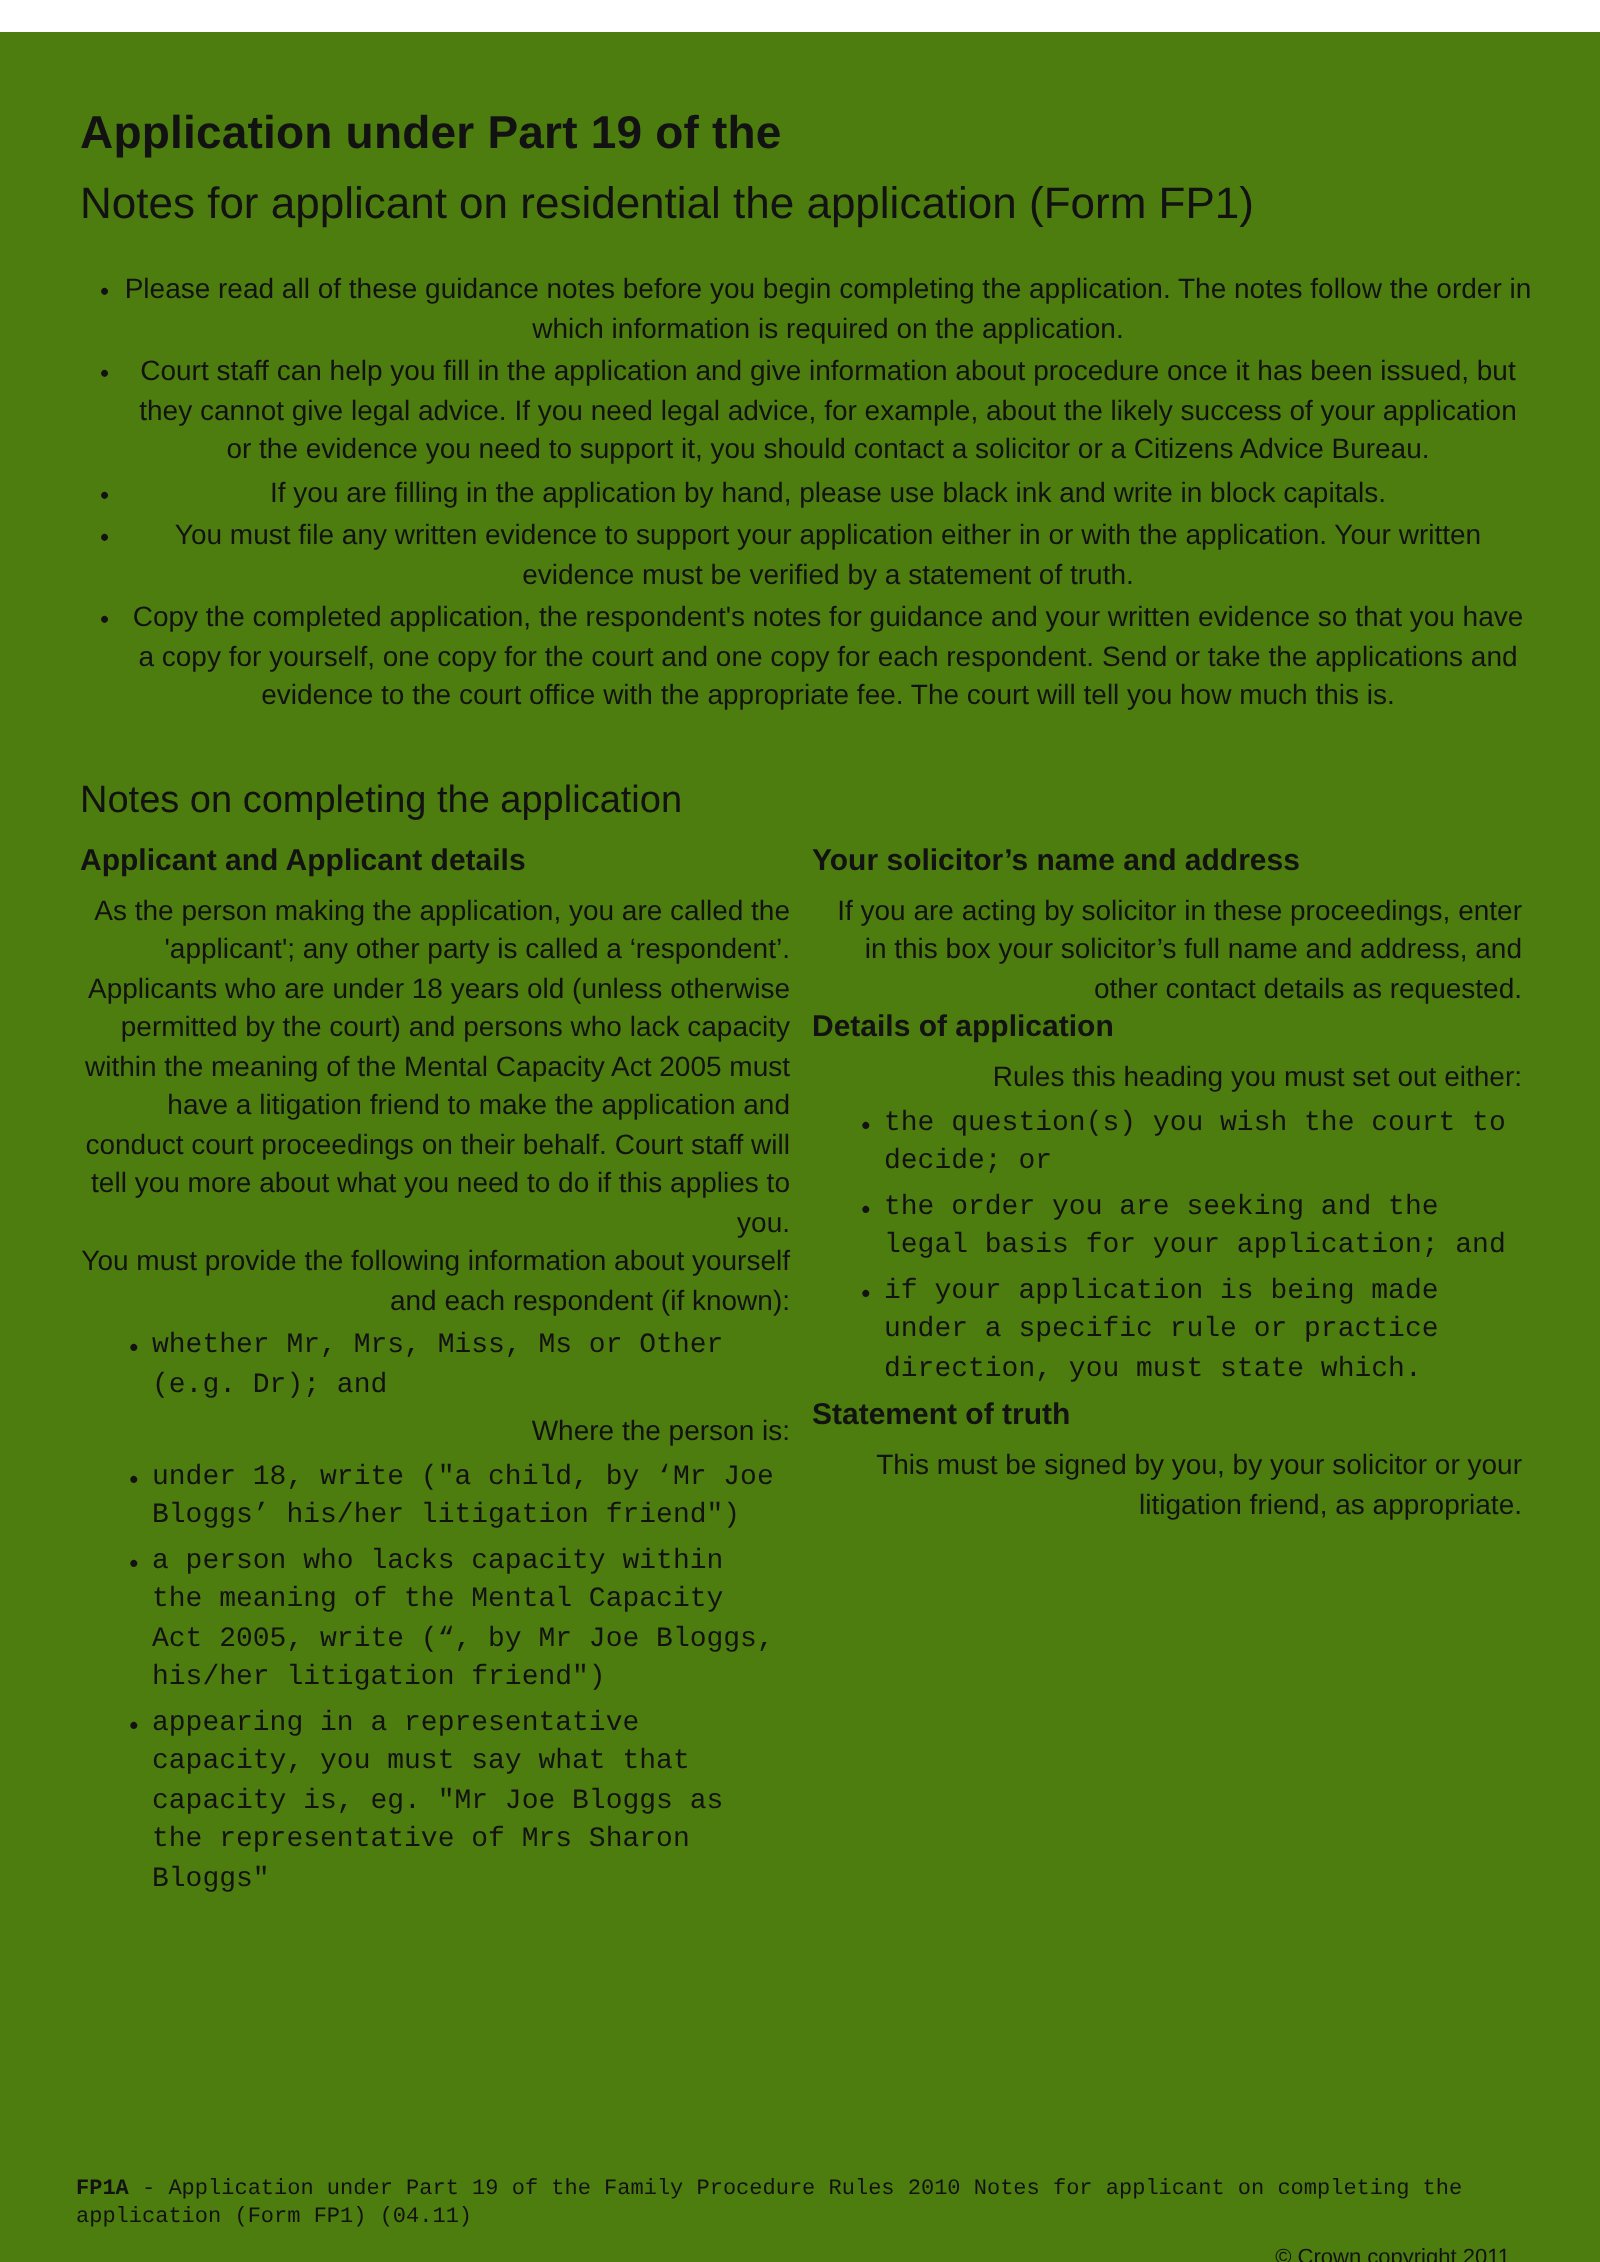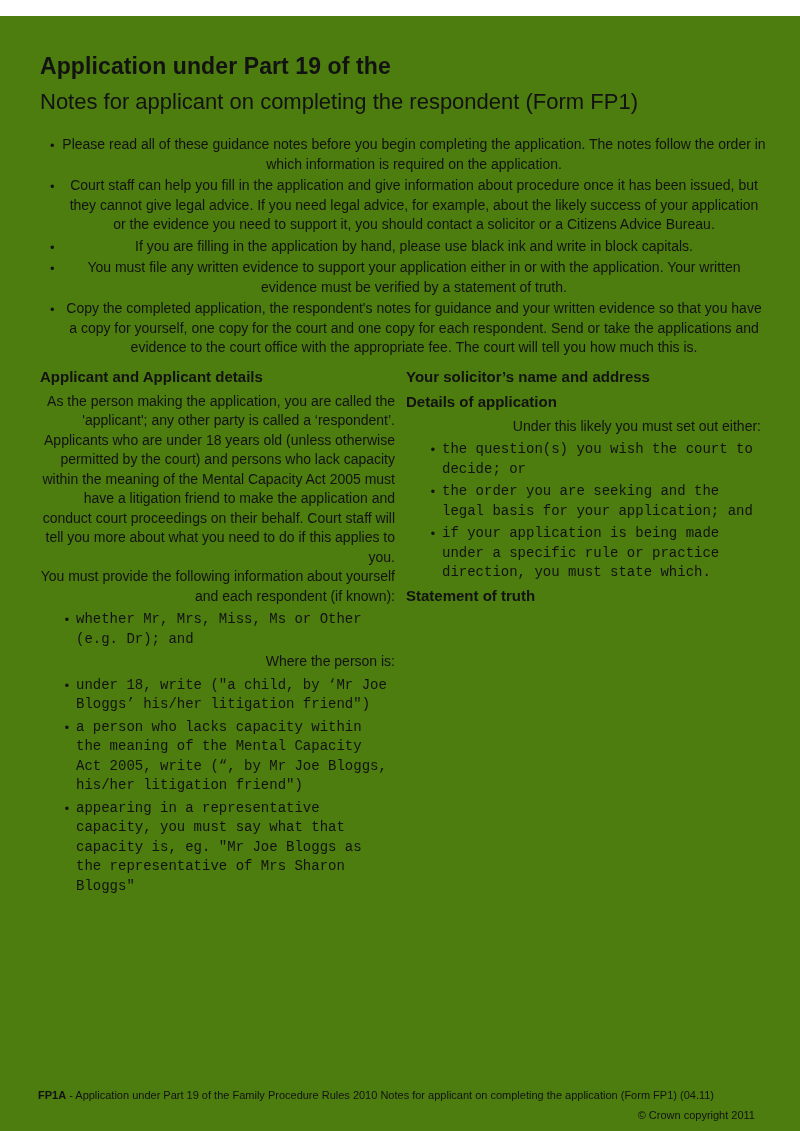--- a/index.html
+++ b/index.html
@@ -98,52 +98,53 @@
 
   
   footer {
     position: absolute;
     left: 38px;
     right: 45px;
     top: 1072px;
     font-size: 11px;
     line-height: 14px;
   }
-  footer .ref { margin: 0; }
+  footer .ref { margin: 0; font-family: Liberation Mono, monospace; }
   footer .ref b { font-weight: bold; }
   footer .copyright {
     margin: 6px 0 0 0;
     text-align: right;
   }
 </style>
 </head>
 <body>
 
 <div class="page">
 
   <header>
     <h1>
       <span class="line">Application under Part 19 of the</span>
     </h1>
-    <h2 class="subtitle">Notes for applicant on completing the respondent (Form FP1)</h2>
+    <h2 class="subtitle">Notes for applicant on residential the application (Form FP1)</h2>
   </header>
 
   <ul class="intro">
 
       <li class="bullet"><span>Please read all of these guidance notes before you begin completing the application. The notes follow the order in which information is required on the application.</span></li>
 
       <li class="bullet"><span>Court staff can help you fill in the application and give information about procedure once it has been issued, but they cannot give legal advice. If you need legal advice, for example, about the likely success of your application or the evidence you need to support it, you should contact a solicitor or a Citizens Advice Bureau.</span></li>
 
       <li class="bullet"><span>If you are filling in the application by hand, please use black ink and write in block capitals.</span></li>
 
       <li class="bullet"><span>You must file any written evidence to support your application either in or with the application. Your written evidence must be verified by a statement of truth.</span></li>
 
       <li class="bullet"><span>Copy the completed application, the respondent's notes for guidance and your written evidence so that you have a copy for yourself, one copy for the court and one copy for each respondent. Send or take the applications and evidence to the court office with the appropriate fee. The court will tell you how much this is.</span></li>
     </ul>
 
+  <h2 class="section-heading">Notes on completing the application</h2>
 
   <div class="columns">
 
     <div class="col col-left">
       <h3>Applicant and Applicant details</h3>
       <p>As the person making the application, you are called the 'applicant'; any other party is called a ‘respondent’. Applicants who are under 18 years old (unless otherwise permitted by the court) and persons who lack capacity within the meaning of the Mental Capacity Act 2005 must have a litigation friend to make the application and conduct court proceedings on their behalf. Court staff will tell you more about what you need to do if this applies to you.</p>
 
       <p class="gap-line">You must provide the following information about yourself and each respondent (if known):</p>
       <ul>
 
@@ -158,33 +159,35 @@
           <li class="bullet"><span>under 18, write ("a child, by ‘Mr Joe Bloggs’ his/her litigation friend")</span></li>
 
           <li class="bullet"><span>a person who lacks capacity within the meaning of the Mental Capacity Act 2005, write (“, by Mr Joe Bloggs, his/her litigation friend")</span></li>
 
           <li class="bullet"><span>appearing in a representative capacity, you must say what that capacity is, eg. "Mr Joe Bloggs as the representative of Mrs Sharon Bloggs"</span></li>
         </ul>
     </div>
 
     <div class="col col-right">
       <h3>Your solicitor’s name and address</h3>
+      <p>If you are acting by solicitor in these proceedings, enter in this box your solicitor’s full name and address, and other contact details as requested.</p>
 
       <h3 class="gap-head">Details of application</h3>
-      <p>Under this likely you must set out either:</p>
+      <p>Rules this heading you must set out either:</p>
       <ul>
 
           <li class="bullet"><span>the question(s) you wish the court to decide; or</span></li>
 
           <li class="bullet"><span>the order you are seeking and the legal basis for your application; and</span></li>
 
           <li class="bullet"><span>if your application is being made under a specific rule or practice direction, you must state which.</span></li>
         </ul>
 
       <h3 class="gap-head-sm">Statement of truth</h3>
+      <p>This must be signed by you, by your solicitor or your litigation friend, as appropriate.</p>
     </div>
 
   </div>
 
   <footer>
     <p class="ref"><b>FP1A</b><span> - Application under Part 19 of the Family Procedure Rules 2010 Notes for applicant on completing the application (Form FP1) (04.11)</span></p>
     <p class="copyright">© Crown copyright 2011</p>
   </footer>
 
 </div>

